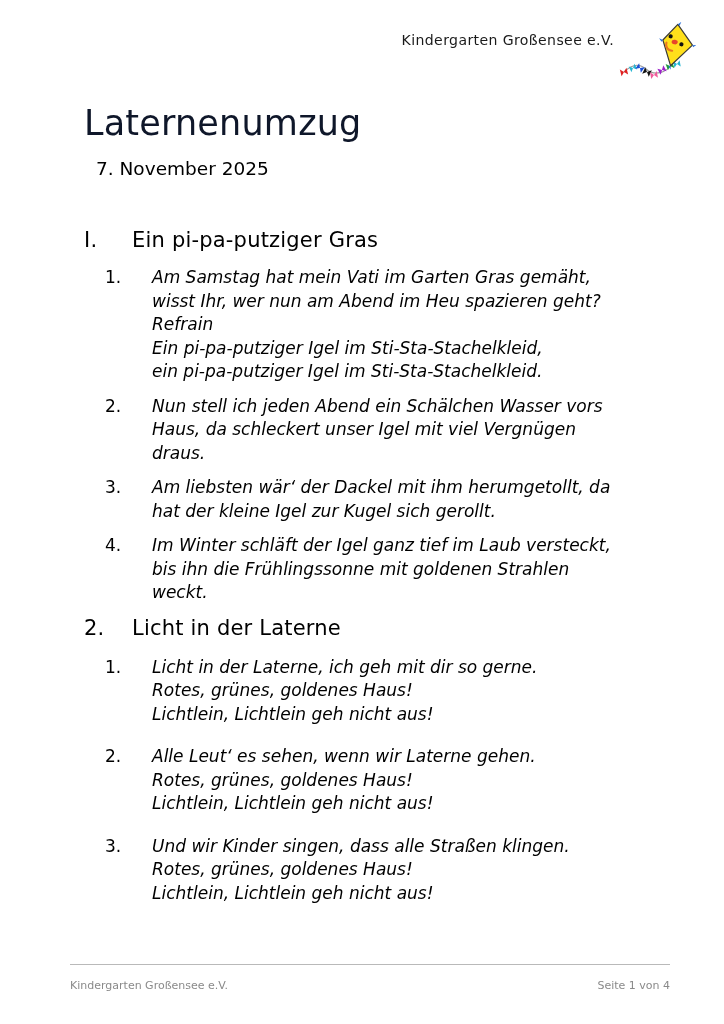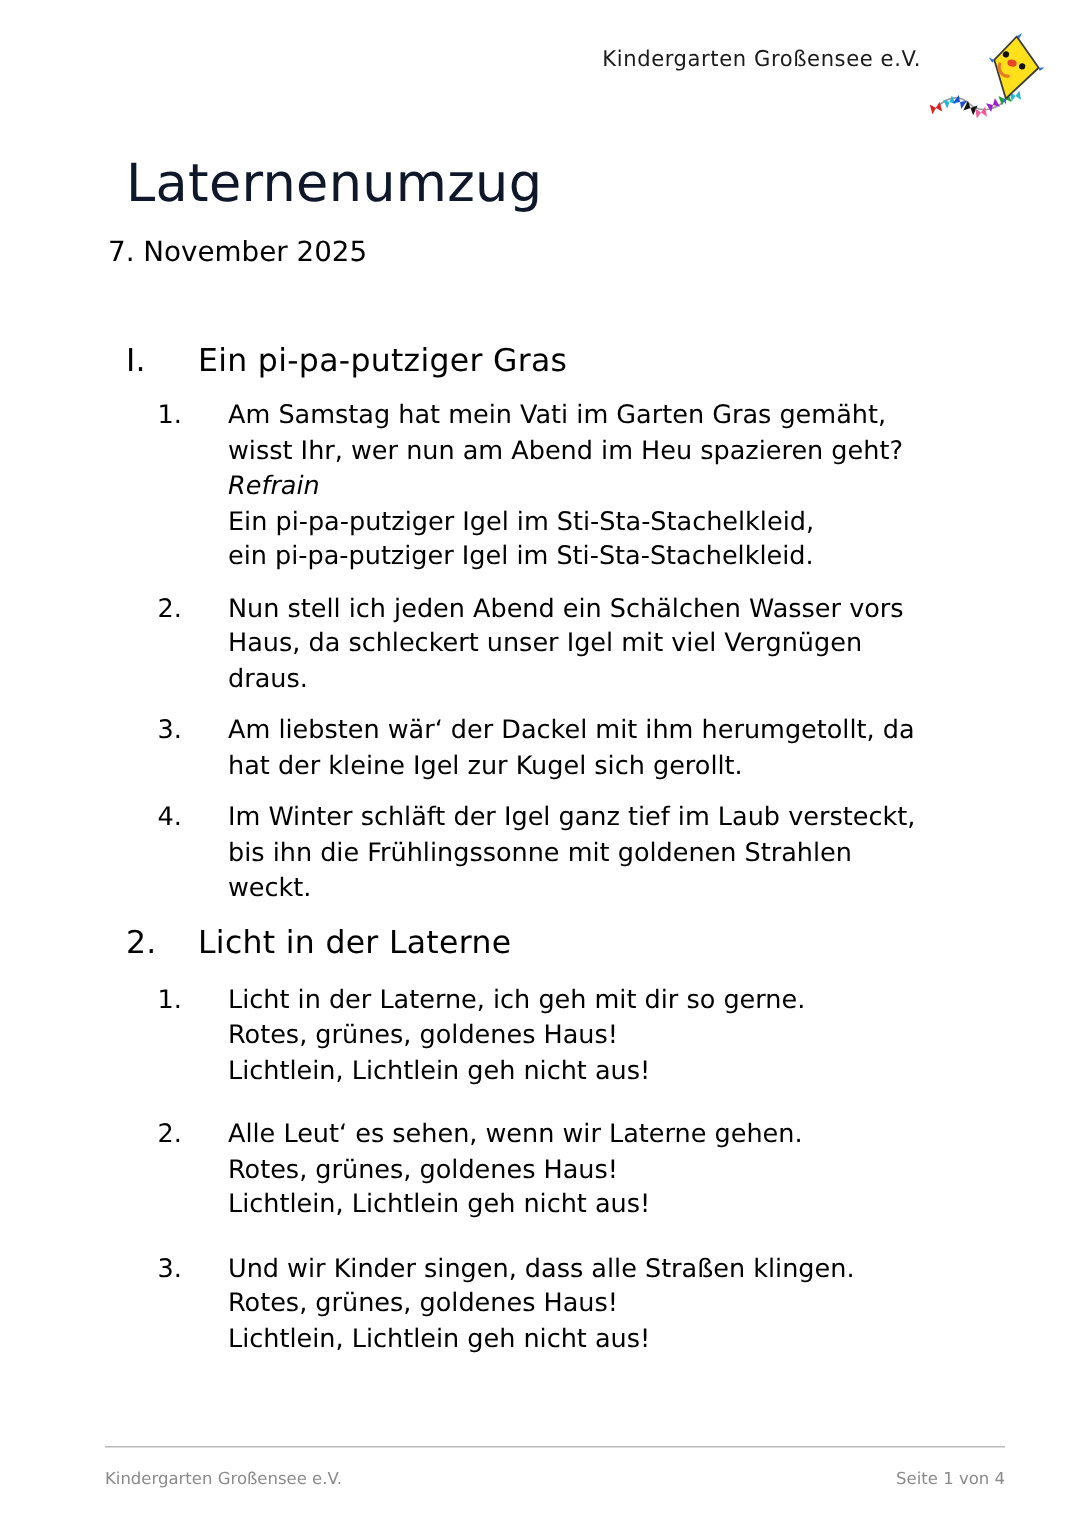--- a/index.html
+++ b/index.html
@@ -58,21 +58,21 @@
     font-family: "DejaVu Sans", sans-serif;
     font-size: 35px;
     font-weight: 400;
     letter-spacing: 0.2px;
     color: #0f172a;
     line-height: 1.1;
     white-space: nowrap;
   }
   .doc-date {
     position: absolute;
-    left: 72px;
+    left: 96px;
     top: 158px;
     font-family: "DejaVu Sans", sans-serif;
     font-size: 18.5px;
     color: #000;
     white-space: nowrap;
   }
 
   
   .content {
     position: absolute;
@@ -113,21 +113,21 @@
     font-size: 17px;
     line-height: 23.5px;
     color: #000;
   }
   .verse-body {
     flex: 1 1 auto;
     font-size: 17px;
     line-height: 23.5px;
     color: #000;
   }
-  .verse-line { display: block; white-space: pre-wrap; }
+  .verse-line { display: block; white-space: pre-wrap; font-style: italic; }
 
   .refrain {
     margin-top: 15px;
     margin-bottom: 23px;
   }
   .refrain-label {
     display: block;
     font-style: italic;
   }
 

